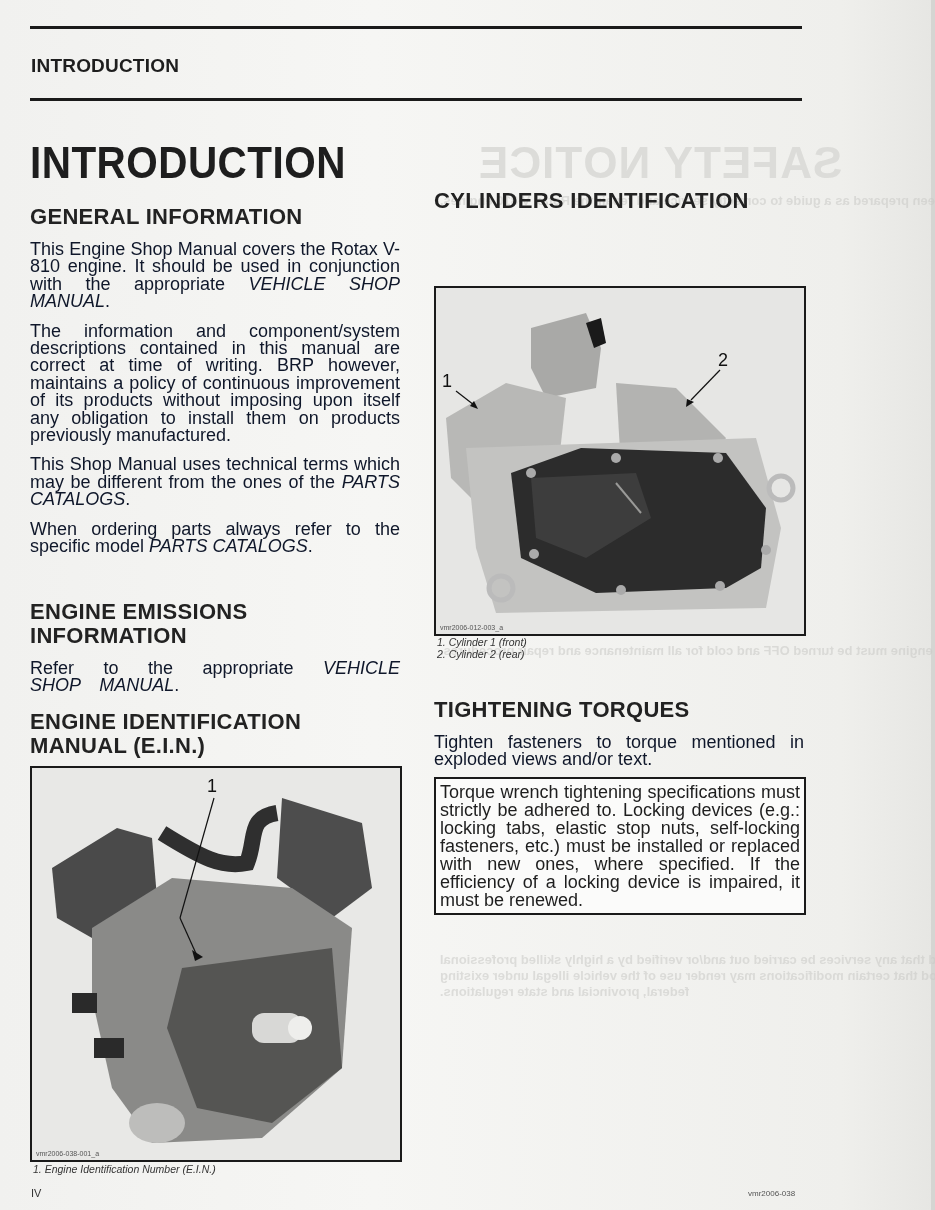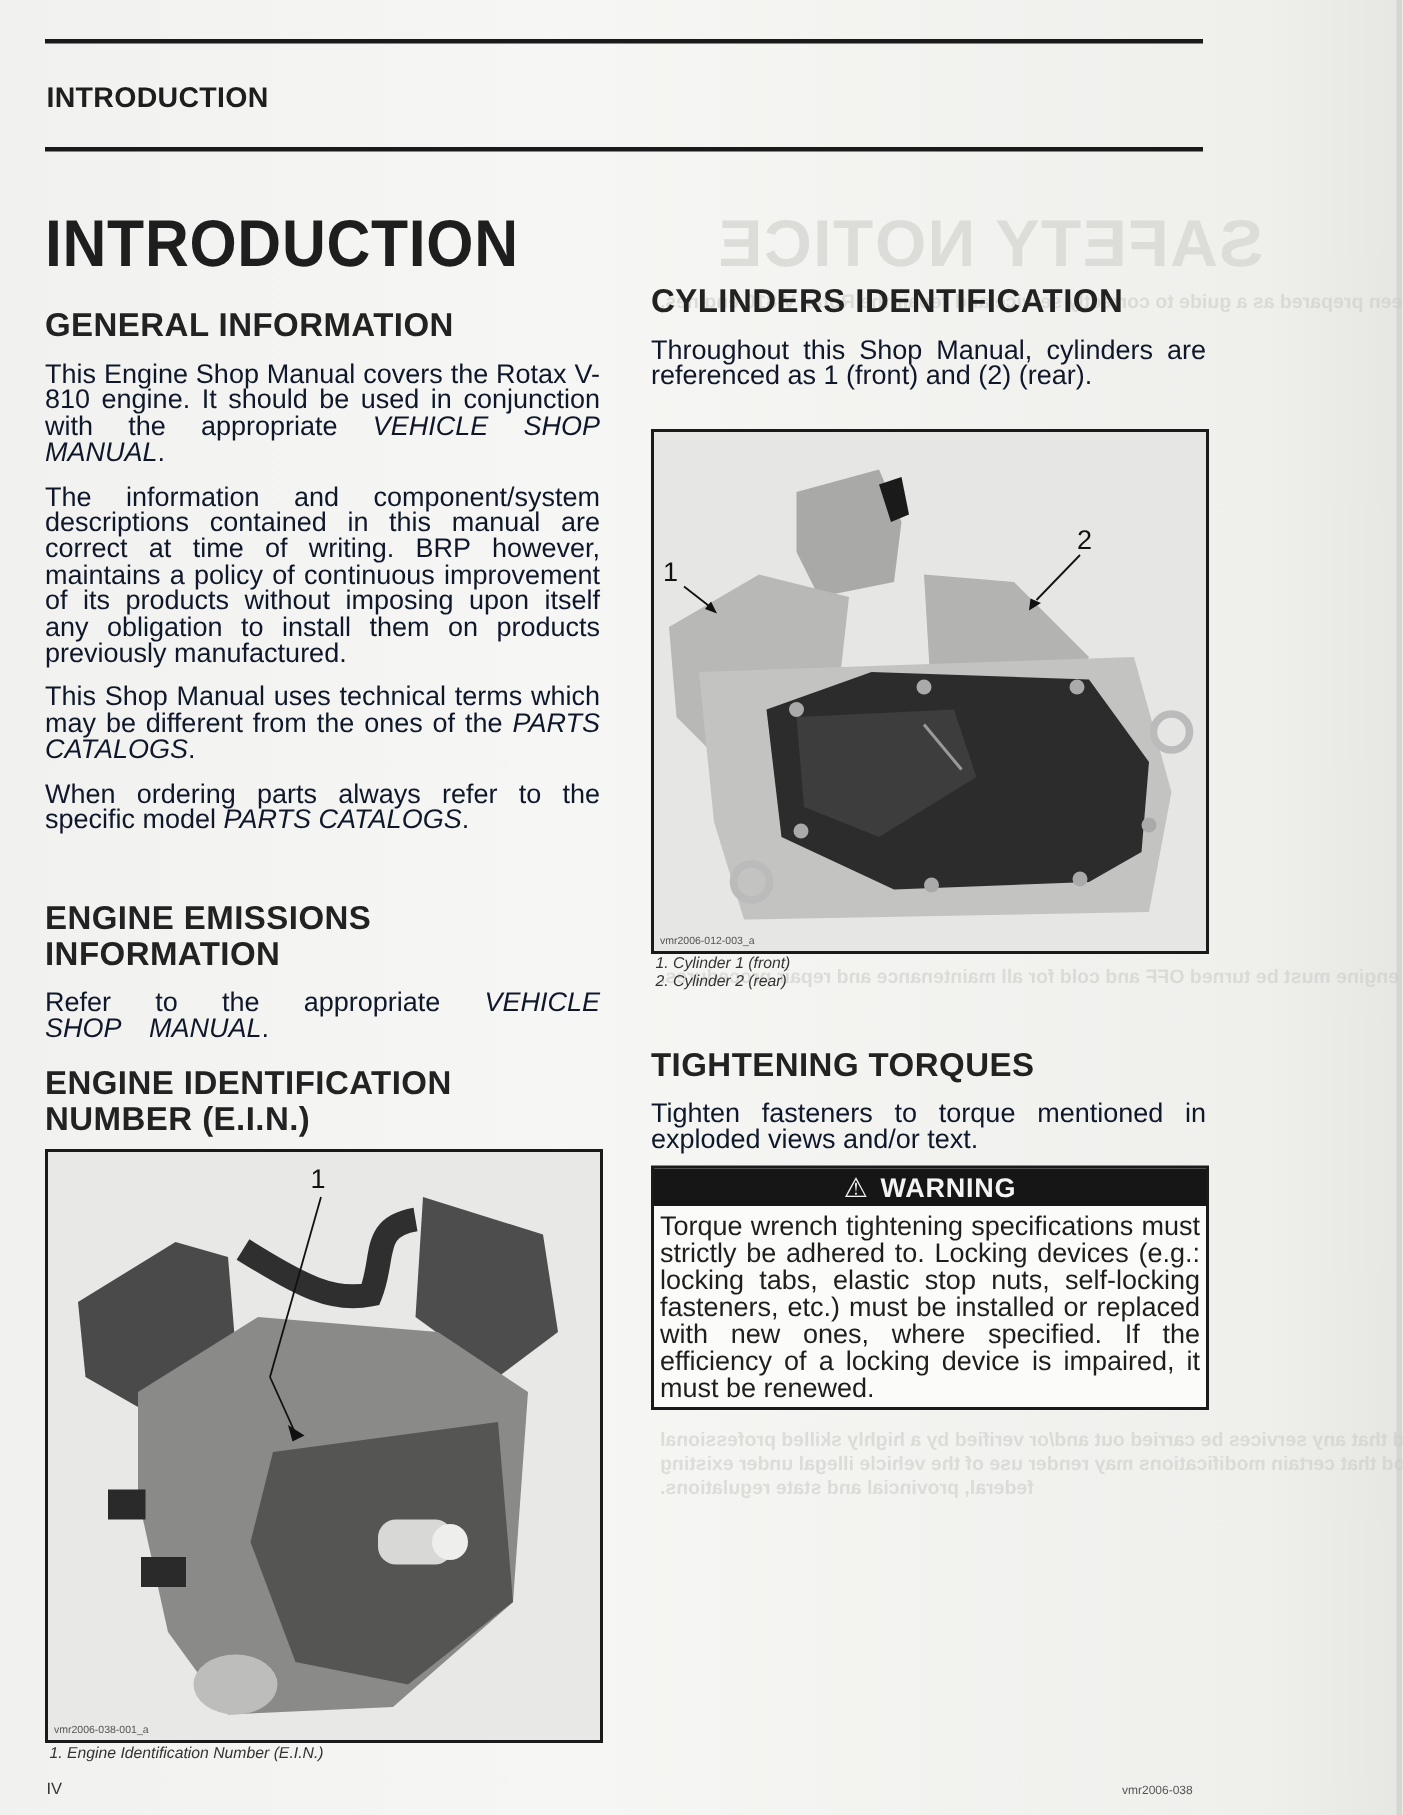--- a/index.html
+++ b/index.html
@@ -71,21 +71,21 @@
 
 <section>
   <div style="position:absolute; left:30px; top:600px; width:370px;">
     <h2 class="sec" style="margin-bottom:6px;"><span>ENGINE EMISSIONS</span><br><span>INFORMATION</span></h2>
     <p class="body" style="text-align:justify; text-align-last:auto; word-spacing:14px;"><span>Refer to the appropriate </span><i>VEHICLE SHOP MANUAL</i><span>.</span></p>
   </div>
 </section>
 
 <section>
   <div style="position:absolute; left:30px; top:710px; width:390px;">
-    <h2 class="sec"><span>ENGINE IDENTIFICATION</span><br><span>NUMBER (E.I.N.)</span></h2>
+    <h2 class="sec"><span>ENGINE IDENTIFICATION</span><br><span>MANUAL (E.I.N.)</span></h2>
   </div>
 
   <div class="fig" style="left:30px; top:766px; width:368px; height:392px;">
     <svg width="368" height="392" viewBox="0 0 368 392">
       <rect x="0" y="0" width="368" height="392" fill="#e8e8e6"></rect>
 
       <path d="M20 100 L85 60 L120 70 L125 130 L60 170 L25 150 Z" fill="#4a4a4a"></path>
 
       <path d="M250 30 L330 55 L340 120 L300 150 L245 110 Z" fill="#4d4d4d"></path>
 
@@ -108,21 +108,20 @@
     </svg>
     <div class="callout" style="left:175px; top:8px;">1</div>
     <div class="fig-code">vmr2006-038-001_a</div>
   </div>
   <div class="fig-caption" style="left:33px; top:1163px;">1.  Engine Identification Number (E.I.N.)</div>
 </section>
 
 <section>
   <div class="col col-right">
     <h2 class="sec">CYLINDERS IDENTIFICATION</h2>
-    <p class="body">Throughout this Shop Manual, cylinders are referenced as 1 (front) and (2) (rear).</p>
   </div>
   <div class="fig" style="left:434px; top:286px; width:368px; height:346px;">
     <svg width="368" height="346" viewBox="0 0 368 346">
       <rect x="0" y="0" width="368" height="346" fill="#e6e6e4"></rect>
 
       <path d="M95 40 L150 25 L165 60 L160 100 L110 110 L95 80 Z" fill="#a9a9a7"></path>
       <path d="M150 35 L165 30 L170 55 L158 60 Z" fill="#1a1a1a"></path>
 
       <path d="M10 130 L70 95 L130 110 L120 200 L40 215 L15 190 Z" fill="#b8b8b6"></path>
       <path d="M180 95 L240 100 L290 150 L260 200 L185 180 Z" fill="#b3b3b1"></path>
@@ -156,21 +155,18 @@
     <div>2.  Cylinder 2 (rear)</div>
   </div>
 </section>
 
 <section>
   <div style="position:absolute; left:434px; top:698px; width:370px;">
     <h2 class="sec">TIGHTENING TORQUES</h2>
     <p class="body">Tighten fasteners to torque mentioned in exploded views and/or text.</p>
   </div>
   <div class="warn">
-    <div class="warn-head">
-      <span class="tri">⚠</span><span>WARNING</span>
-    </div>
     <div class="warn-body">Torque wrench tightening specifications must strictly be adhered to.  Locking devices (e.g.:  locking tabs, elastic stop nuts, self-locking fasteners, etc.)  must be installed or replaced with new ones, where specified. If the efficiency of a locking device is impaired, it must be renewed.</div>
   </div>
 </section>
 
 <div class="footer-left">IV</div>
 <div class="footer-right">vmr2006-038</div>
 
 </body></html>

